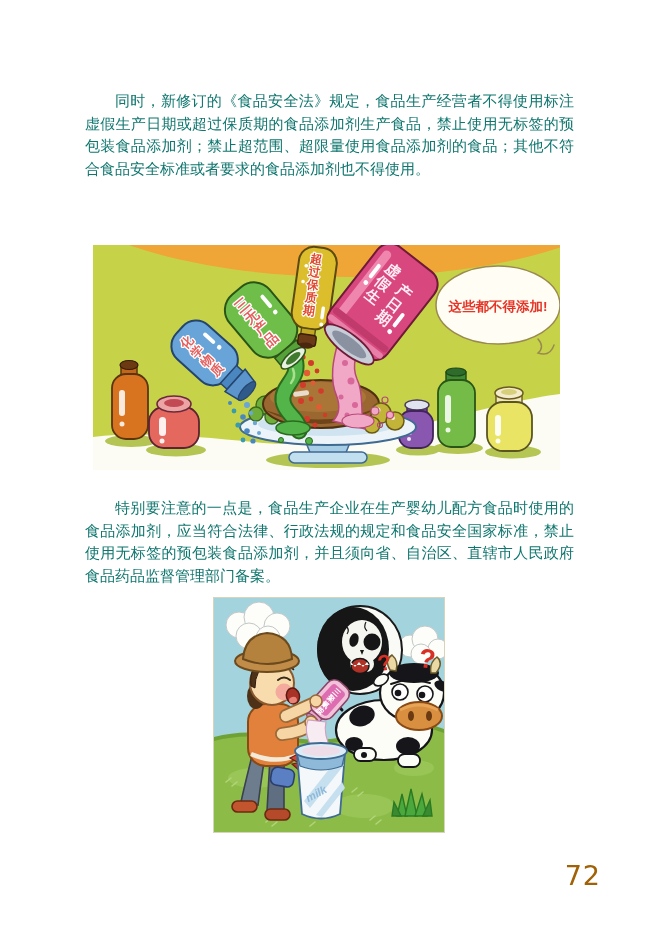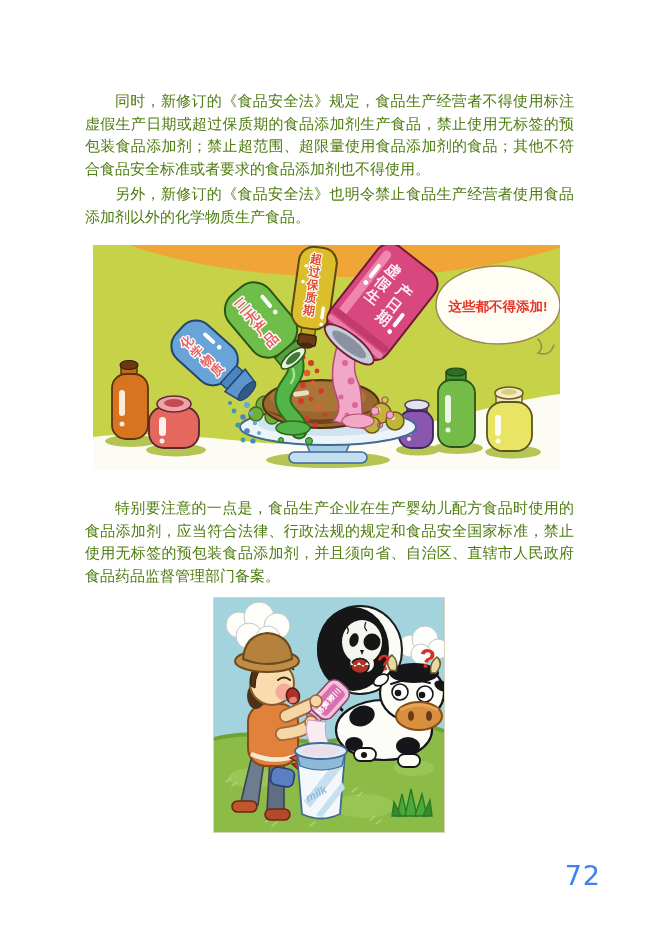--- a/index.html
+++ b/index.html
@@ -3,39 +3,38 @@
 <meta charset="utf-8">
 <style>
   html,body{margin:0;padding:0;background:#ffffff;}
   .page{
     position:relative;width:657px;height:930px;background:#ffffff;
     overflow:hidden;font-family:"Liberation Sans",sans-serif;
   }
   .text-block{position:absolute;left:85px;width:489px;}
   .para{
     margin:0 0 3px 0;text-align:justify;text-indent:2em;
-    font-size:15px;line-height:22.5px;color:#4d7c0f;
+    font-size:15px;line-height:22.5px;color:#0f766e;
   }
   .illo{position:absolute;}
   .illo1{left:93px;top:245px;width:467px;height:225px;}
   .illo2{left:213px;top:597px;width:232px;height:236px;border:1px solid #d9d3bb;box-sizing:border-box;}
   .pageno{
-    position:absolute;right:56px;top:860px;font-size:27px;color:#3b82f6;
+    position:absolute;right:56px;top:860px;font-size:27px;color:#a16207;
     font-family:"DejaVu Sans",sans-serif;letter-spacing:1px;
   }
   svg{display:block;}
 </style>
 </head>
 <body>
 
 <div class="page">
 
   <div class="text-block" style="top:90px;">
     <p class="para">同时，新修订的《食品安全法》规定，食品生产经营者不得使用标注虚假生产日期或超过保质期的食品添加剂生产食品，禁止使用无标签的预包装食品添加剂；禁止超范围、超限量使用食品添加剂的食品；其他不符合食品安全标准或者要求的食品添加剂也不得使用。</p>
-    <p class="para">另外，新修订的《食品安全法》也明令禁止食品生产经营者使用食品添加剂以外的化学物质生产食品。</p>
   </div>
 
   <div class="illo illo1">
   <svg width="467" height="225" viewBox="0 0 467 225">
     <rect x="0" y="0" width="467" height="225" fill="#c6d348"></rect>
     <ellipse cx="255" cy="-73" rx="305" ry="105" fill="#f0a537"></ellipse>
     <path d="M0,192 C50,186 110,192 170,198 C230,203 290,190 350,174 C400,162 440,152 467,149 L467,225 L0,225 Z" fill="#fcfcf5"></path>
 
     <g fill="#a9bc38" opacity="0.85">
       <ellipse cx="38" cy="196" rx="26" ry="6"></ellipse>

